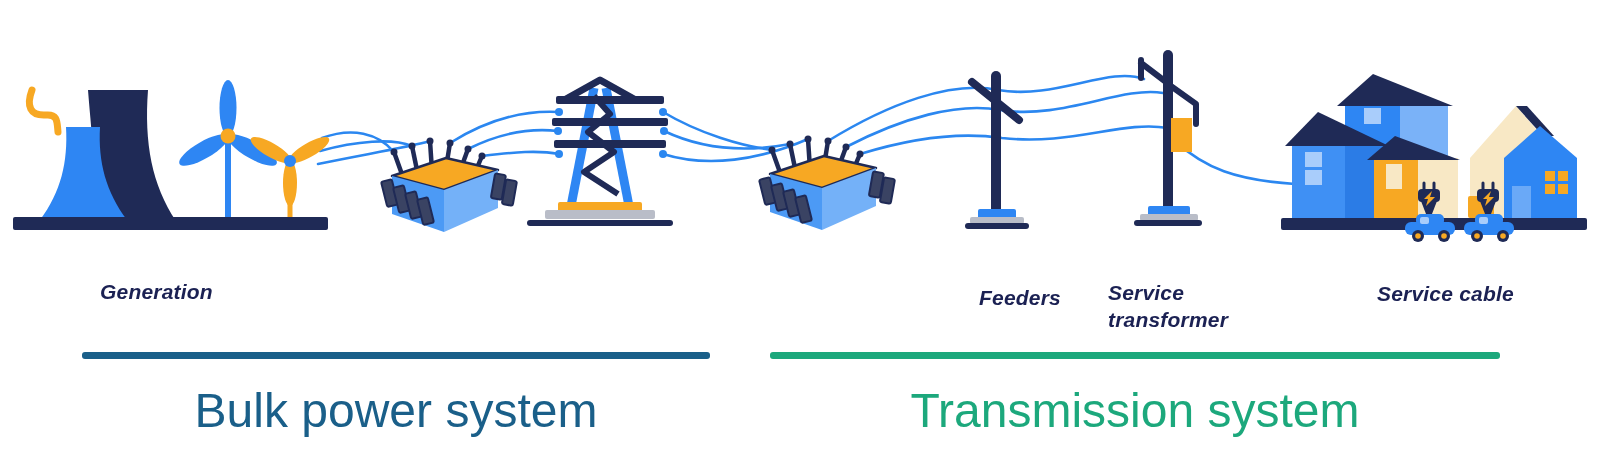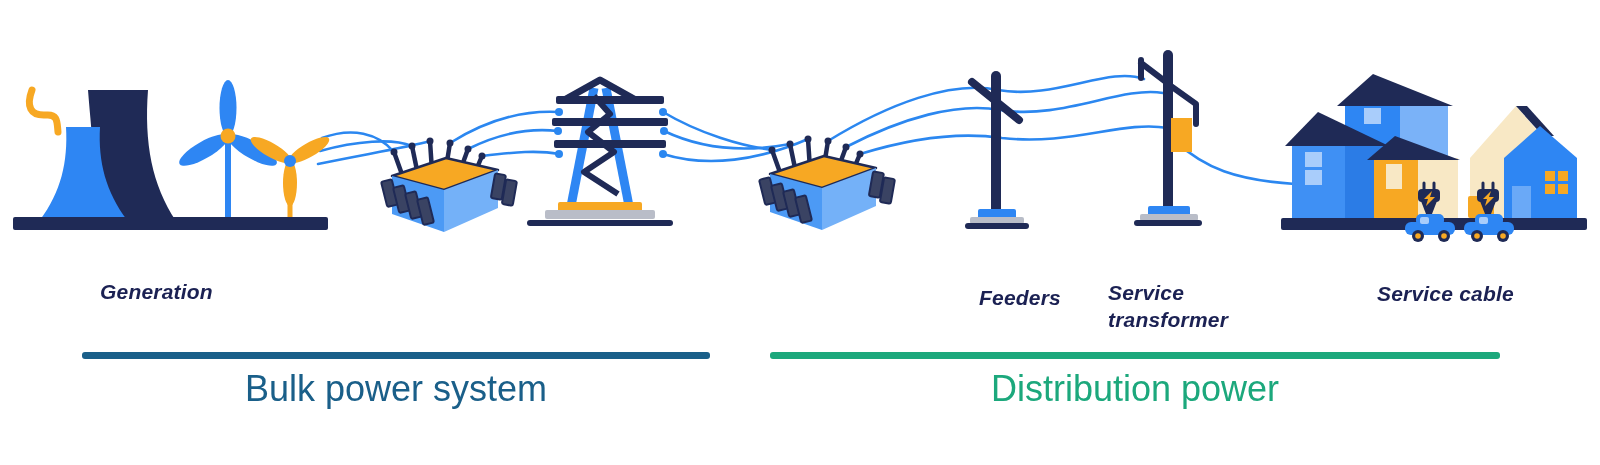--- a/index.html
+++ b/index.html
@@ -15,21 +15,21 @@
   .scene{position:absolute; left:0; top:0;}
   .stage-label{
     position:absolute; color:var(--labelNavy); font-size:21px; font-weight:600;
     letter-spacing:.2px; line-height:27px;font-style:italic;
   }
   .wrap2{width:150px;}
   .system-bar{position:absolute; top:352px; height:7px; border-radius:3px;}
   .bar-bulk{left:82px; width:628px; background:var(--tealTitle);}
   .bar-dist{left:770px; width:730px; background:var(--greenTitle);}
   .system-title{
-    position:absolute; top:364px; font-size:36px; font-weight:400; text-align:center;
+    position:absolute; top:386px; font-size:48px; font-weight:400; text-align:center;
     letter-spacing:0; line-height:50px;
   }
   .title-bulk{left:82px; width:628px; color:var(--tealTitle);}
   .title-dist{left:770px; width:730px; color:var(--greenTitle);}
 </style>
 </head>
 <body>
 
 <div class="canvas">
 
@@ -232,14 +232,14 @@
   </svg>
 
   <div class="stage-label" style="left:100px; top:278px;">Generation</div>
   <div class="stage-label" style="left:959px; top:284px;margin-left:20px;">Feeders</div>
   <div class="stage-label wrap2" style="left:1108px; top:279px;">Service transformer</div>
   <div class="stage-label" style="left:1377px; top:280px;">Service cable</div>
 
   <div class="system-bar bar-bulk"></div>
   <div class="system-bar bar-dist"></div>
   <div class="system-title title-bulk">Bulk power system</div>
-  <div class="system-title title-dist">Distribution power</div>
+  <div class="system-title title-dist">Transmission system</div>
 </div>
 
 </body></html>

